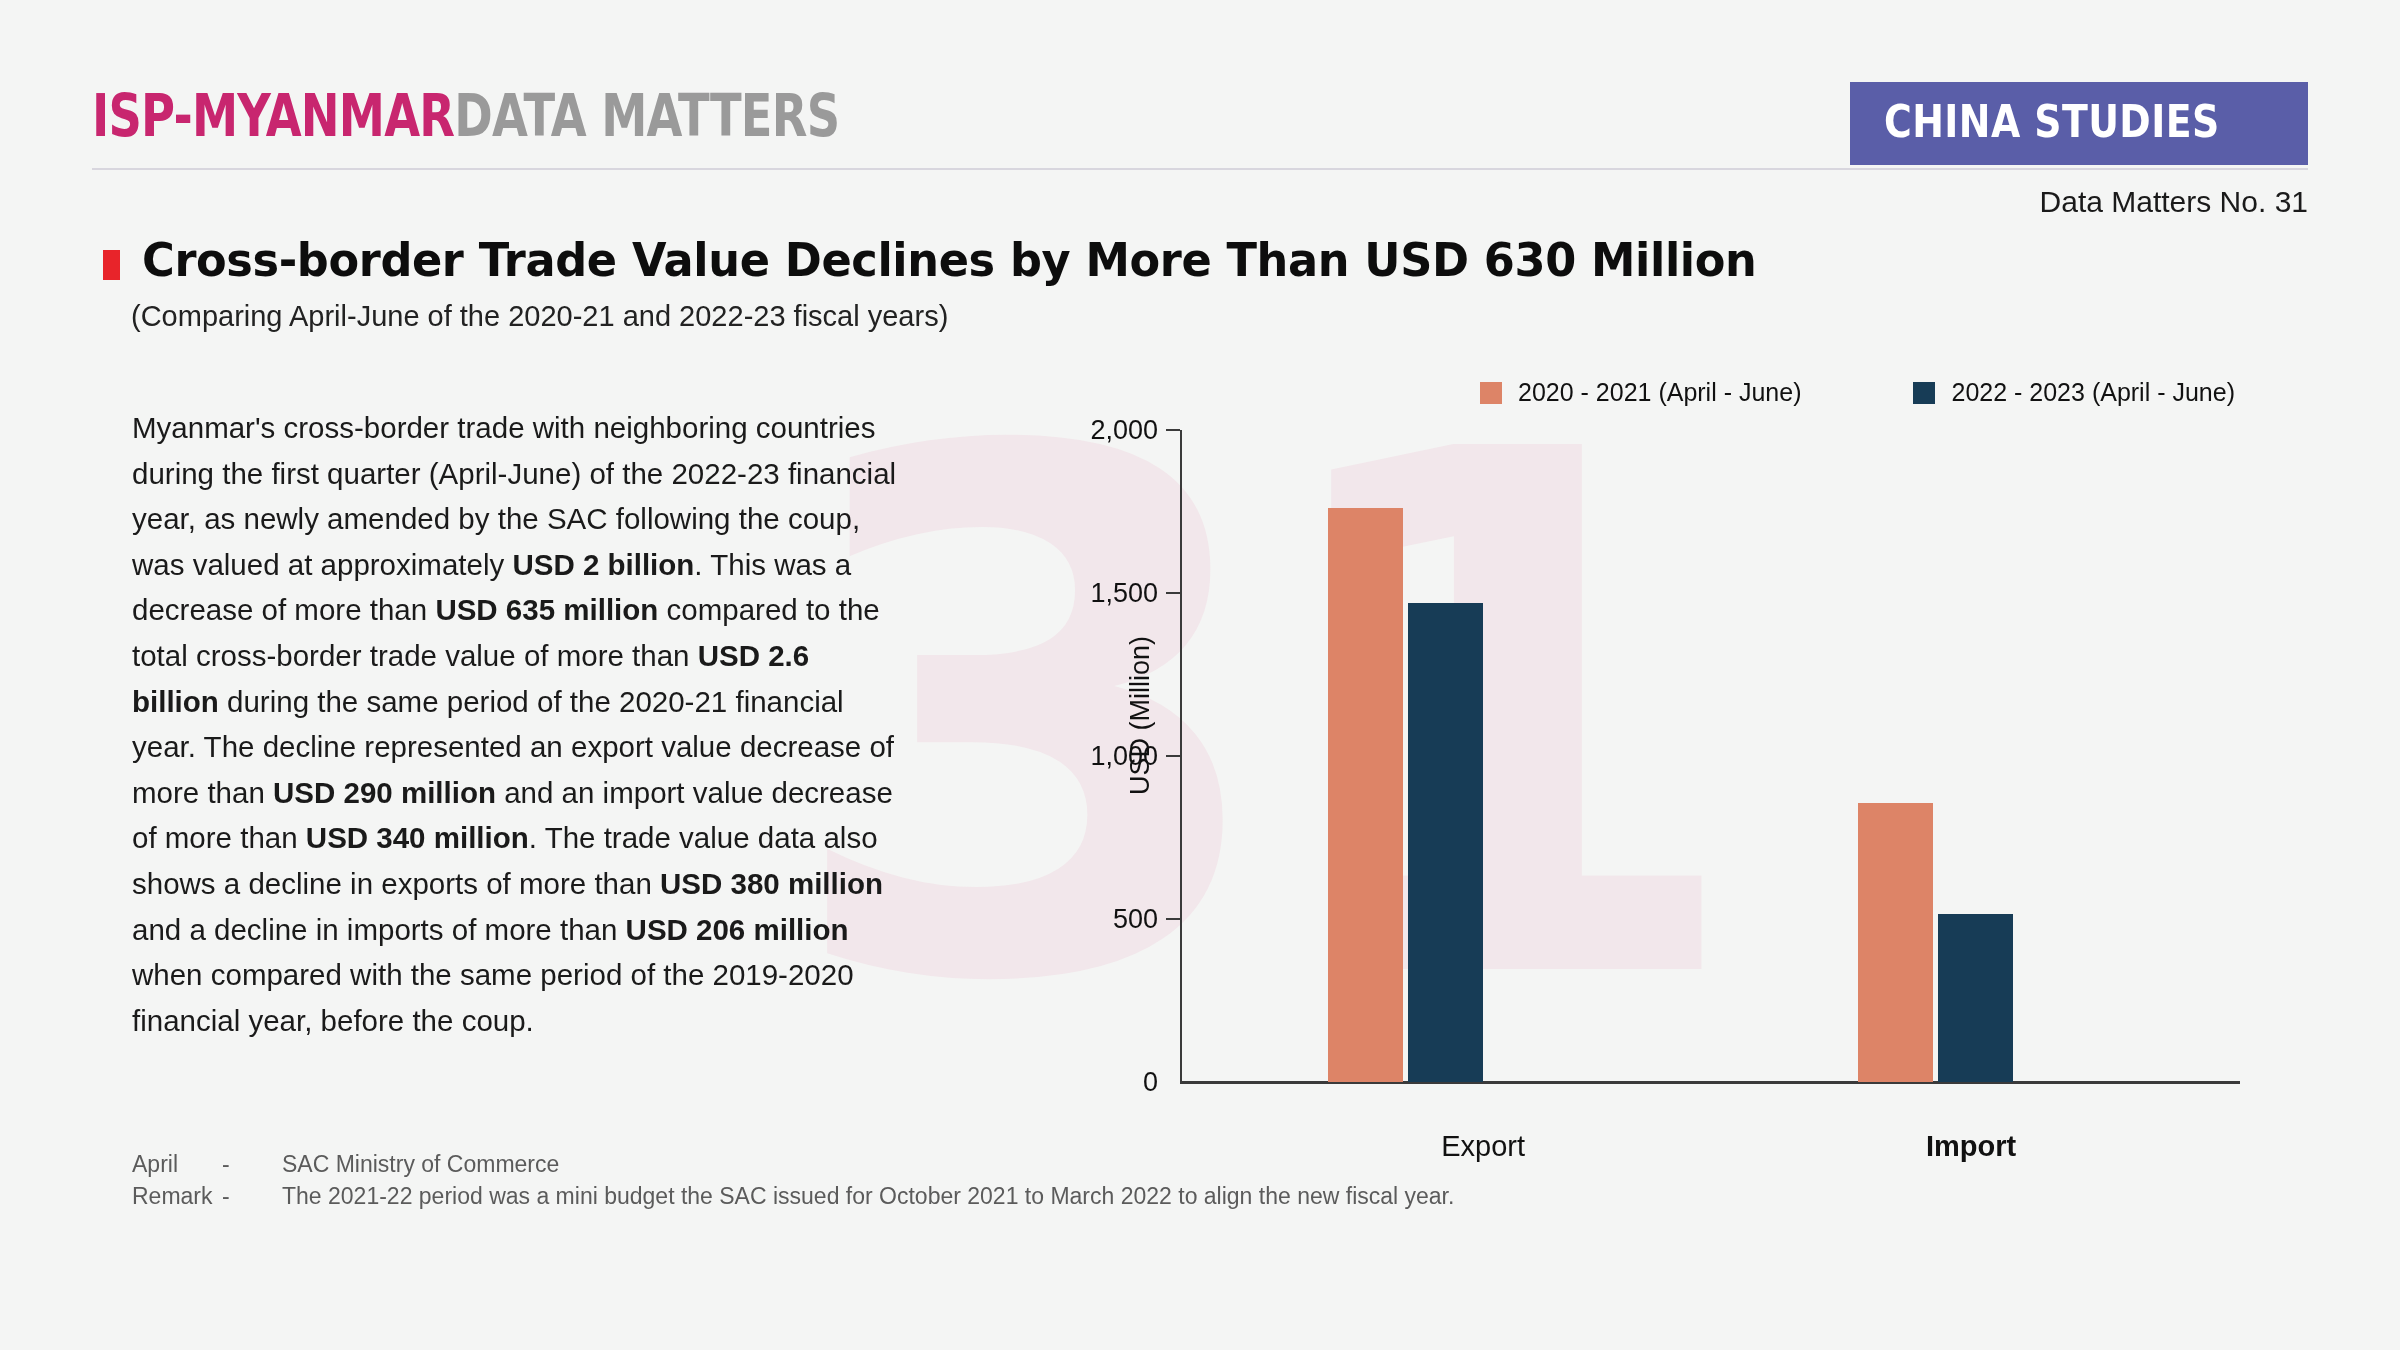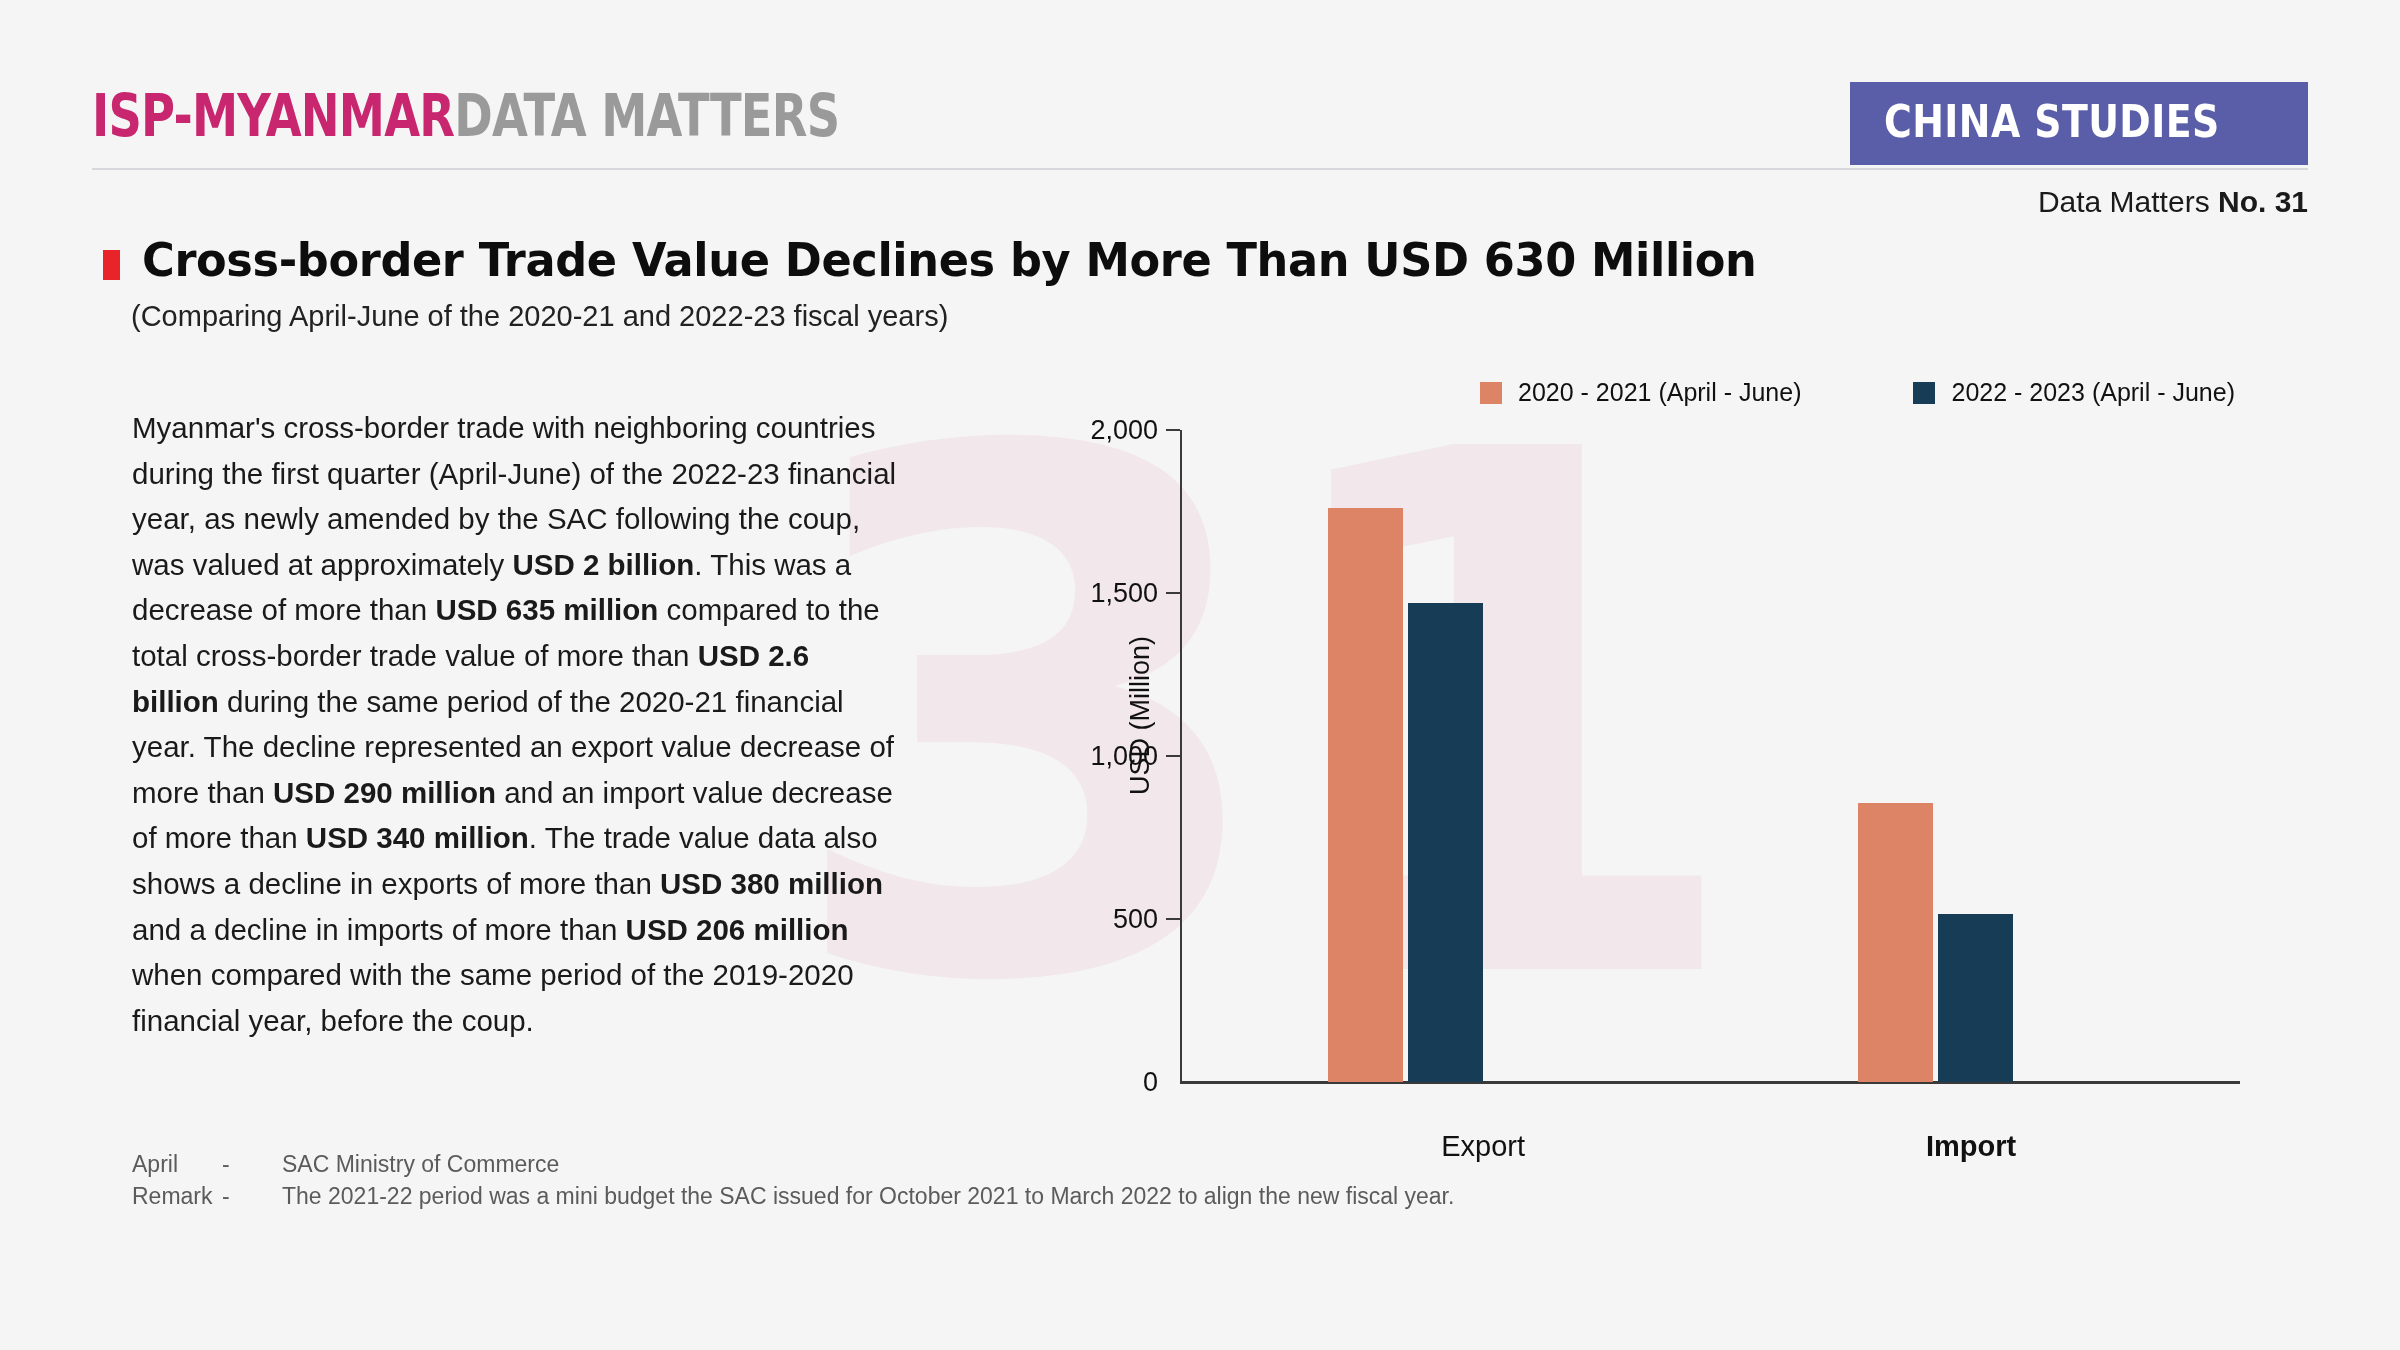--- a/index.html
+++ b/index.html
@@ -62,21 +62,21 @@
     transform:scaleX(.86);
     transform-origin:left center;
     white-space:nowrap;
   }
   #issue{
     position:absolute;right:92px;top:185px;
     font-size:30px;
     color:#1a1a1a;
     white-space:nowrap;
   }
-  #issue b{font-weight:700;}
+  #issue b{font-weight:400;}
   
   #title-row{
     position:absolute;left:92px;top:232px;z-index:3;
     display:flex;align-items:flex-start;margin-left:11px;
   }
   #title-bullet{
     width:17px;height:30px;background:#e8242a;margin-top:18px;margin-right:22px;flex:0 0 auto;
   }
   #title-text{
     font-family:"DejaVu Sans", sans-serif;

